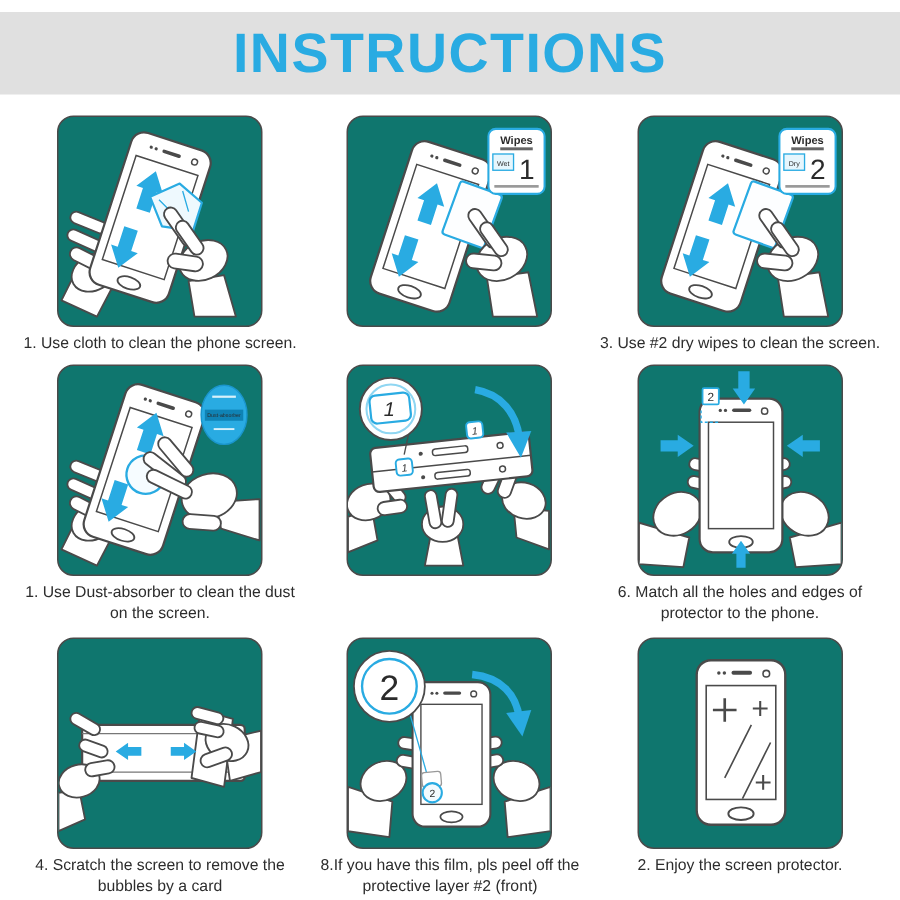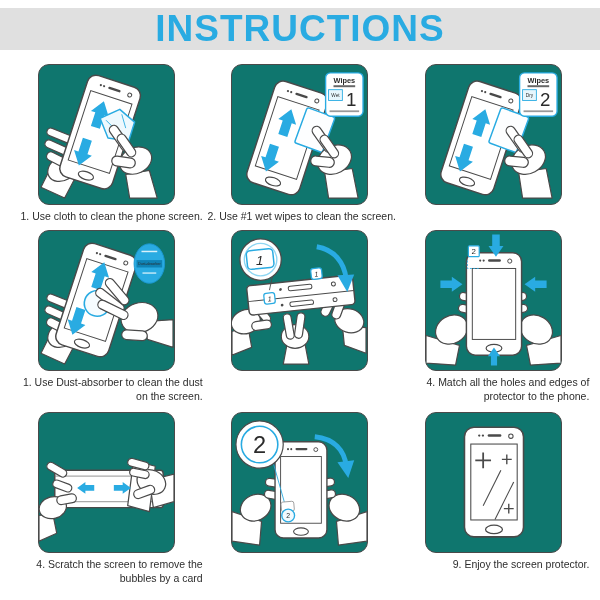--- a/index.html
+++ b/index.html
@@ -1,22 +1,22 @@
 <!DOCTYPE html>
 <html><head>
 <meta charset="utf-8">
 <style>
   html,body{margin:0;padding:0;}
   body{
     width:600px;height:600px;background:#ffffff;overflow:hidden;
     font-family:"Liberation Sans",sans-serif;
   }
   .banner{
-    margin-top:8px;height:42px;background:#e0e0e0;
-    display:flex;align-items:flex-start;justify-content:center;
+    margin-top:8px;height:55px;background:#e0e0e0;
+    display:flex;align-items:center;justify-content:center;
   }
   .banner h1{
     margin:0;font-size:37px;font-weight:bold;letter-spacing:1px;
     color:#29ABE2;font-family:"Liberation Sans",sans-serif;
   }
   .grid{
     margin-top:14px;
     display:grid;
     grid-template-columns:1fr 1fr 1fr;
     grid-template-rows:166px 182px 186px;
@@ -24,21 +24,21 @@
   }
   .cell{display:flex;flex-direction:column;align-items:center;}
   .panel{
     width:137px;height:141px;background:#0f766e;
     border:1.6px solid #4a4a4a;border-radius:11px;
     box-sizing:border-box;overflow:hidden;flex:0 0 auto;
   }
   .panel svg{display:block;width:100%;height:100%;}
   .cap{
     width:192px;margin-top:5px;
-    font-size:10.5px;line-height:1.3;color:#2d2d2d;text-align:right;
+    font-size:10.5px;line-height:1.3;color:#2d2d2d;text-align:center;
   }
   
   .s{fill:#fff;stroke:#4a4a4a;stroke-width:1.5;stroke-linejoin:round;stroke-linecap:round;}
   .scr{fill:#fff;stroke:#4a4a4a;stroke-width:1;}
   .t{fill:none;stroke:#4a4a4a;stroke-width:1;}
   .h{fill:#fff;stroke:#4a4a4a;stroke-width:1.25;stroke-linejoin:round;stroke-linecap:round;}
   .a{fill:#29ABE2;}
   .cs{fill:none;stroke:#29ABE2;}
   .dk{fill:#4a4a4a;}
   svg text{font-family:"Liberation Sans",sans-serif;fill:#2b2b2b;}
@@ -126,21 +126,20 @@
           <rect x="0" y="0" width="38" height="44" rx="5" style="fill:#fff;stroke:#29ABE2;stroke-width:1.4"></rect>
           <text x="19" y="10.5" font-size="7.5" font-weight="bold" text-anchor="middle">Wipes</text>
           <rect x="8" y="12.5" width="22" height="2" fill="#666"></rect>
           <rect x="3" y="17" width="14" height="11" style="fill:#e6f6fd;stroke:#29ABE2;stroke-width:0.9"></rect>
           <text x="10" y="24.8" font-size="4.8" text-anchor="middle">Wet</text>
           <text x="26" y="34" font-size="19" text-anchor="middle">1</text>
           <rect x="4" y="38" width="30" height="1.8" fill="#999"></rect>
         </g>
       </svg>
     </div>
-    <figcaption class="cap">2. Use #1 wet wipes to clean the screen.</figcaption>
   </figure>
 
   <figure class="cell" style="margin:0">
     <div class="panel">
       <svg viewBox="0 0 137 133">
         <use href="#phoneT" transform="translate(56,70) rotate(18)"></use>
         <use href="#blk" class="a" transform="translate(56,70) rotate(18) translate(-5,-14)"></use>
         <use href="#blk" class="a" transform="translate(56,70) rotate(18) translate(-10,24) rotate(180)"></use>
         <g transform="translate(84,62) rotate(20)">
           <rect x="-15" y="-19" width="30" height="38" rx="2" style="fill:#fdfeff;stroke:#29ABE2;stroke-width:1.5"></rect>
@@ -156,20 +155,21 @@
           <rect x="0" y="0" width="38" height="44" rx="5" style="fill:#fff;stroke:#29ABE2;stroke-width:1.4"></rect>
           <text x="19" y="10.5" font-size="7.5" font-weight="bold" text-anchor="middle">Wipes</text>
           <rect x="8" y="12.5" width="22" height="2" fill="#666"></rect>
           <rect x="3" y="17" width="14" height="11" style="fill:#e6f6fd;stroke:#29ABE2;stroke-width:0.9"></rect>
           <text x="10" y="24.8" font-size="4.8" text-anchor="middle">Dry</text>
           <text x="26" y="34" font-size="19" text-anchor="middle">2</text>
           <rect x="4" y="38" width="30" height="1.8" fill="#999"></rect>
         </g>
       </svg>
     </div>
+    <figcaption class="cap">3. Use #2 dry wipes to clean the screen.</figcaption>
   </figure>
 
   <figure class="cell" style="margin:0">
     <div class="panel">
       <svg viewBox="0 0 137 133">
         <g>
           <path class="h" d="M2,120 L26,131 L36,112 L12,100 Z"></path>
           <ellipse class="h" cx="24" cy="101" rx="16" ry="12" transform="rotate(-30 24 101)"></ellipse>
           <rect class="h" x="8" y="60" width="26" height="8" rx="4" transform="rotate(22 12 64)"></rect>
           <rect class="h" x="6" y="72" width="27" height="8" rx="4" transform="rotate(24 10 76)"></rect>
@@ -277,21 +277,21 @@
           <rect x="43" y="11" width="11" height="11" rx="1" style="fill:#fff;stroke:#29ABE2;stroke-width:1.2"></rect>
           <text x="48.5" y="19.5" font-size="8" text-anchor="middle">2</text>
           <path class="cs" d="M42,26 L42,34 L54,34" style="stroke-width:0.9;stroke-dasharray:2,1.5"></path>
         </g>
         <use href="#blk" class="a" transform="translate(71,10) scale(0.8) rotate(180)"></use>
         <use href="#blk" class="a" transform="translate(25,50) scale(0.8) rotate(90)"></use>
         <use href="#blk" class="a" transform="translate(112,50) scale(0.8) rotate(-90)"></use>
         <use href="#blk" class="a" transform="translate(69,124) scale(0.65)"></use>
       </svg>
     </div>
-    <figcaption class="cap">4. Match all the holes and edges of protector to the phone.</figcaption>
+    <figcaption class="cap">6. Match all the holes and edges of protector to the phone.</figcaption>
   </figure>
 
   <figure class="cell" style="margin:0">
     <div class="panel">
       <svg viewBox="0 0 137 133">
         <g>
           <rect class="s" x="16" y="54" width="110" height="38" rx="3"></rect>
           <path class="t" d="M16,60 L126,60 M16,86 L126,86" style="stroke-width:0.8;stroke:#777"></path>
         </g>
         <polygon class="h" points="96,44 118,50 112,96 90,90"></polygon>
@@ -344,33 +344,34 @@
           <circle cx="28" cy="28" r="24" style="fill:#fff;stroke:#4a4a4a;stroke-width:1.2"></circle>
           <circle cx="28" cy="28" r="18.5" style="fill:none;stroke:#29ABE2;stroke-width:1.6"></circle>
           <text x="28" y="37" font-size="24" text-anchor="middle">2</text>
         </g>
         <g>
           <path class="cs" d="M84,20 C104,22 114,34 116,50" style="stroke-width:5"></path>
           <polygon class="a" points="107,46 124,44 118,62"></polygon>
         </g>
       </svg>
     </div>
+    <figcaption class="cap">8.If you have this film, pls peel off the protective layer #2 (front)</figcaption>
   </figure>
 
   <figure class="cell" style="margin:0">
     <div class="panel">
       <svg viewBox="0 0 137 133">
         <use href="#phoneU" transform="translate(69,66) scale(1.07)"></use>
         <g>
           <path class="t" d="M58,36 L58,52 M50,44 L66,44" style="stroke-width:1.8"></path>
           <path class="t" d="M82,38 L82,48 M77,43 L87,43" style="stroke-width:1.4"></path>
           <path class="t" d="M84,88 L84,98 M79,93 L89,93" style="stroke-width:1.4"></path>
         </g>
         <g>
           <path class="t" d="M76,54 L58,90" style="stroke-width:1.1"></path>
           <path class="t" d="M89,66 L70,104" style="stroke-width:1.1"></path>
         </g>
       </svg>
     </div>
-    <figcaption class="cap">9. Enjoy the screen protector.</figcaption>
+    <figcaption class="cap">2. Enjoy the screen protector.</figcaption>
   </figure>
 
 </main>
 
 </body></html>

